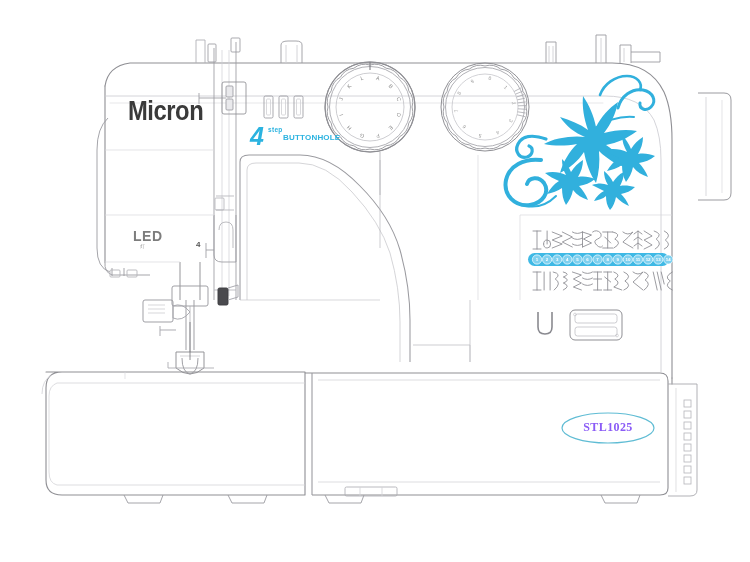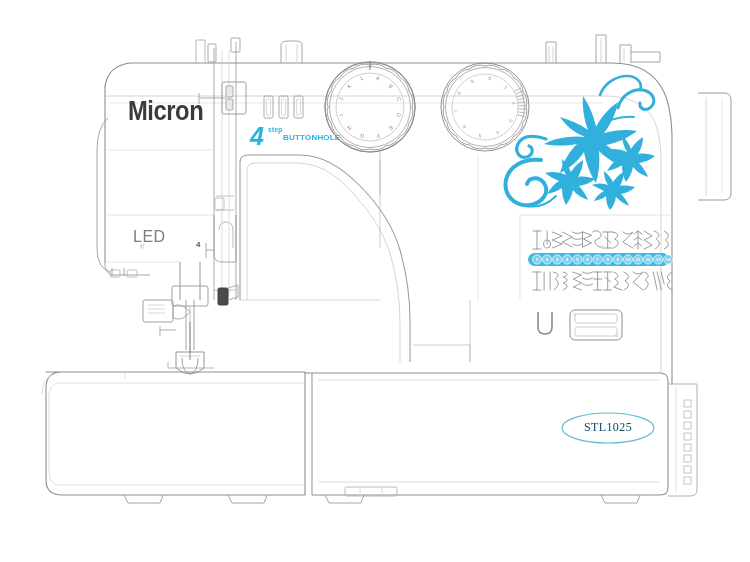--- a/index.html
+++ b/index.html
@@ -10,25 +10,25 @@
   .lbl{position:absolute;pointer-events:none;}
   #brand{left:128px;top:96px;font-size:27px;font-weight:bold;color:#3a3a3a;
          letter-spacing:-0.5px;transform:scaleX(.88);transform-origin:left top;
          font-family:"Liberation Sans", sans-serif;}
   #bh-num{left:250px;top:124px;font-size:25px;color:#2bb3e0;font-style:italic;
           font-weight:bold;line-height:1;}
   #bh-step{left:268px;top:126px;font-size:6.5px;color:#2bb3e0;font-weight:bold;
            letter-spacing:.3px;}
   #bh-word{left:283px;top:133px;font-size:8px;color:#2bb3e0;font-weight:bold;
            letter-spacing:.2px;}
-  #led{left:133px;top:228px;font-size:16px;font-weight:normal;color:#7d7d7d;
+  #led{left:133px;top:228px;font-size:14px;font-weight:bold;color:#7d7d7d;
        letter-spacing:.5px;}
   #led-sub{left:140px;top:243px;font-size:5px;color:#9a9a9a;}
   #model{left:569px;top:420px;width:78px;text-align:center;font-size:12px;
-         color:#0c4a6e;font-weight:normal;letter-spacing:.4px;
+         color:#8b5cf6;font-weight:bold;letter-spacing:.4px;
          font-family:"Liberation Serif", serif;}
   #num4{left:196px;top:240px;font-size:8px;font-weight:bold;color:#555;}
   .dial-ch{position:absolute;font-size:5.4px;color:#8d8d8d;width:10px;
            text-align:center;margin-left:-5px;margin-top:-3px;}
   .dial2-ch{position:absolute;font-size:5px;color:#9a9a9a;width:10px;
             text-align:center;margin-left:-5px;margin-top:-3px;}
   .stnum{position:absolute;font-size:4.4px;color:#ffffff;width:10px;
          text-align:center;margin-left:-5px;margin-top:-3px;font-weight:bold;}
 </style>
 </head>

